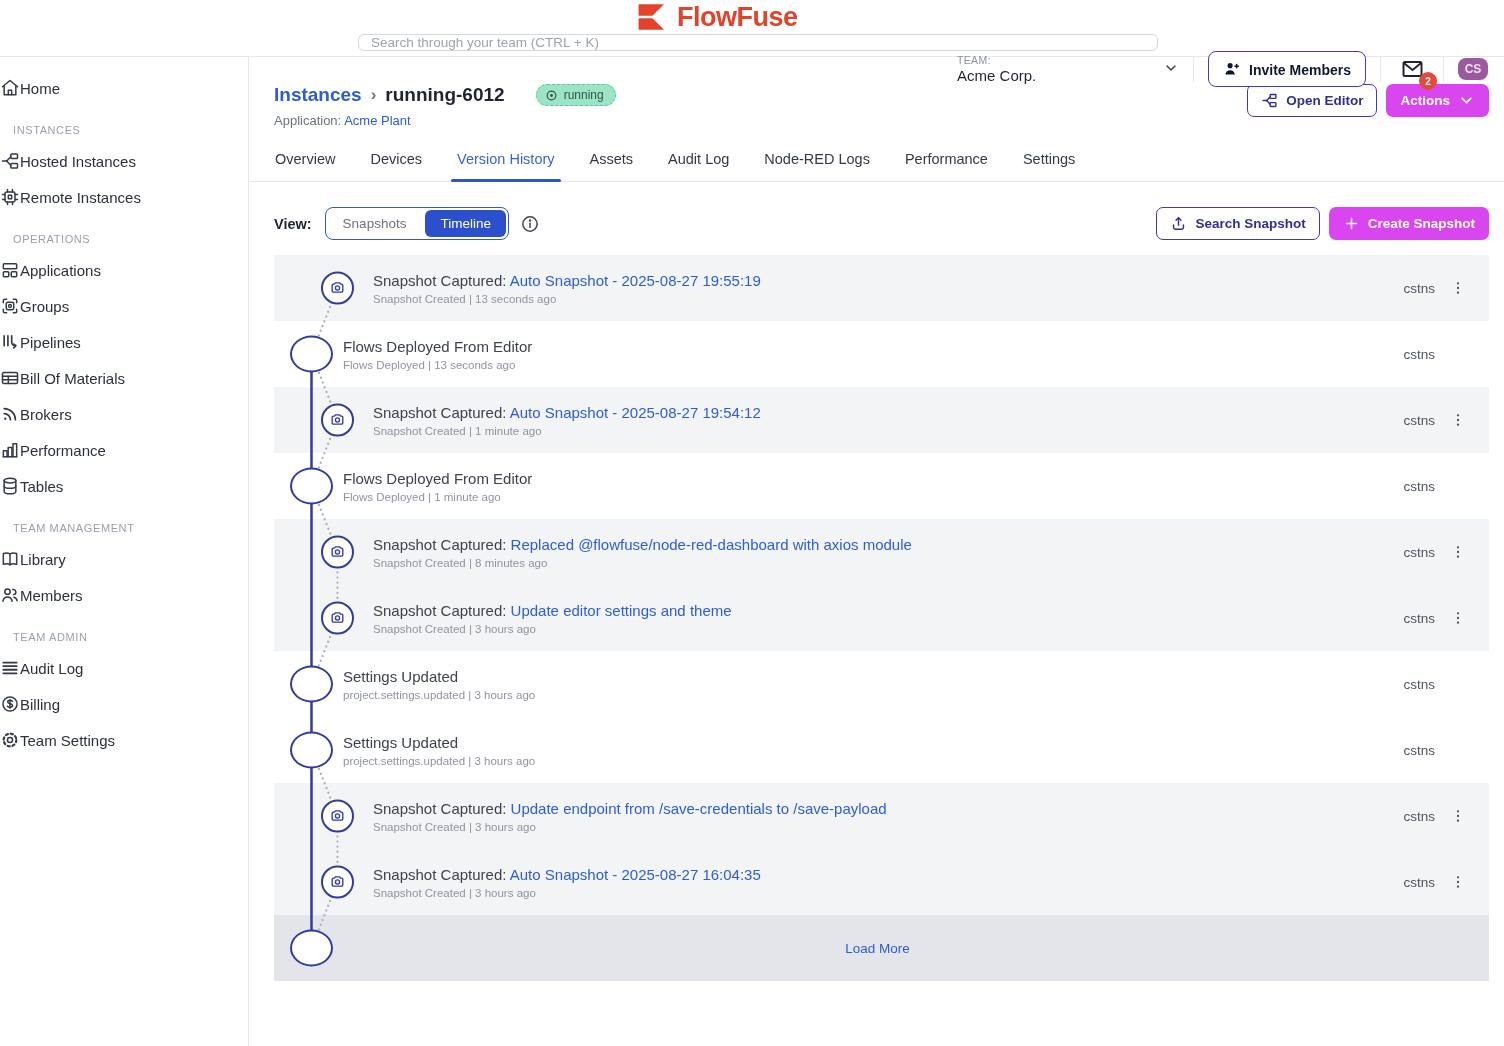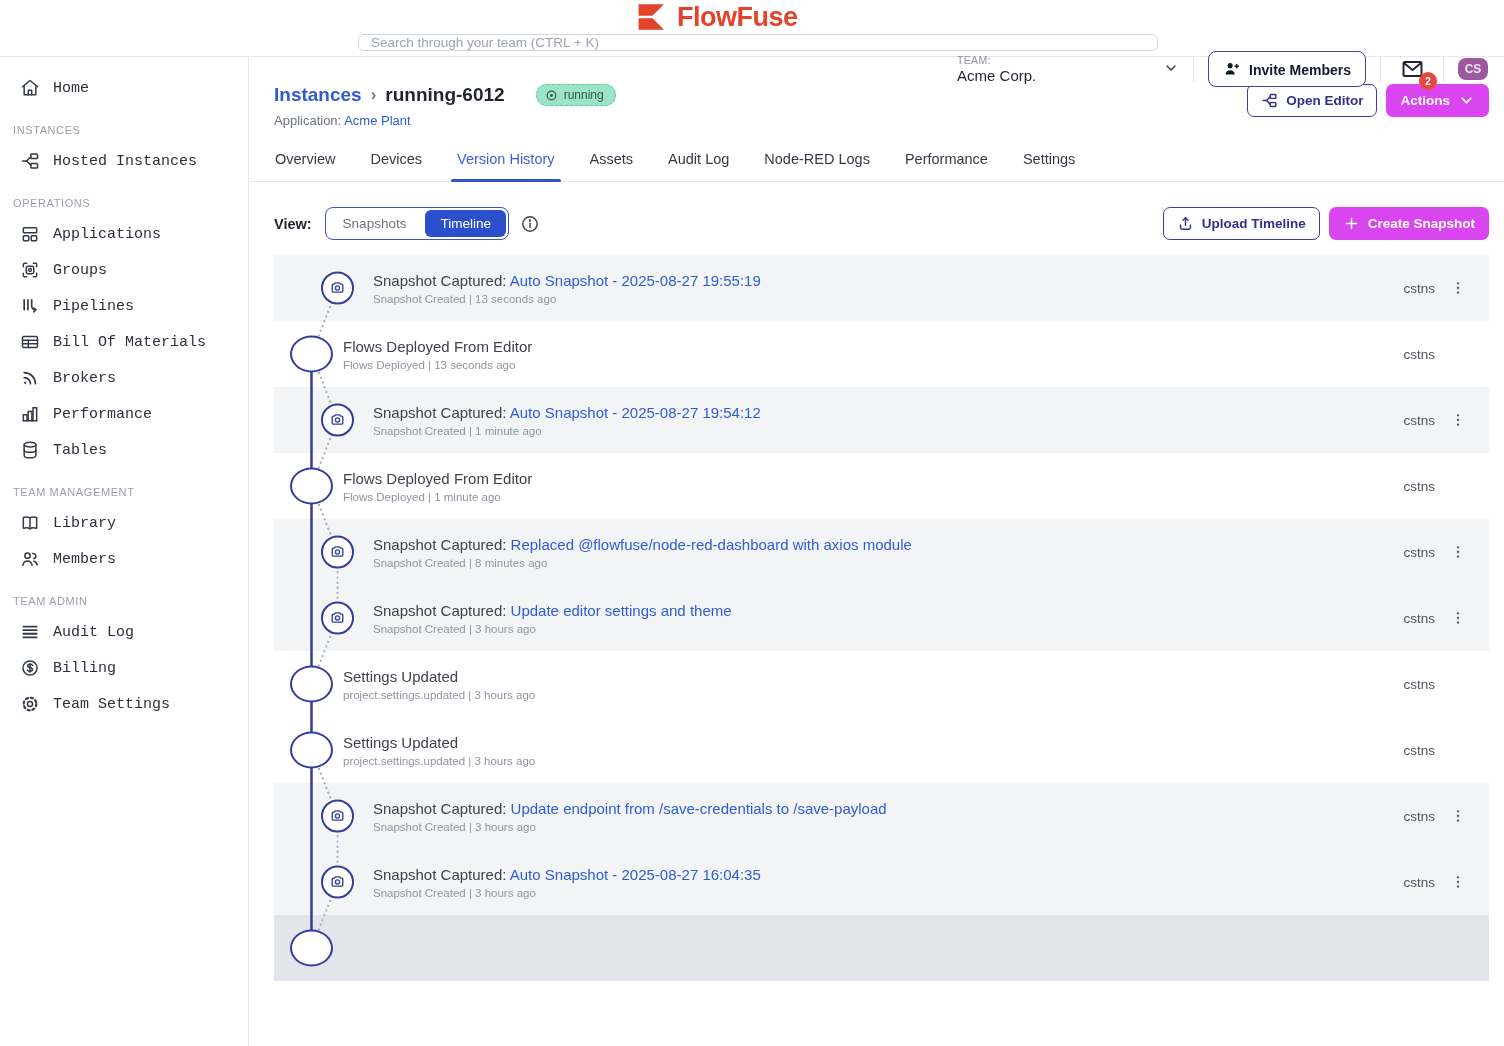--- a/index.html
+++ b/index.html
@@ -45,22 +45,22 @@
   .avatar{
     width:30px; height:22px; border-radius:8px; background:#9c5a9e; color:#efe3ef;
     display:flex; align-items:center; justify-content:center; font-size:12px; font-weight:700; cursor:pointer;
   }
   
   .sidebar{
     position:absolute; top:57px; left:0; bottom:0; width:249px;
     border-right:1px solid #e5e7eb; background:#fff; padding-top:13px; z-index:5;
   }
   .nav-item{
-    height:36px; display:flex; align-items:center; gap:13px; padding:0 20px;
-    font-size:15px; color:#2b303b; cursor:pointer;font-family:Liberation Mono, monospace;
+    height:36px; display:flex; align-items:center; padding:0 0;
+    font-size:15px; color:#2b303b; cursor:pointer;
   }
   .nav-item svg{ width:20px; height:20px; flex:none; color:#343a46; }
   .nav-header{
     padding:18px 13px 7px; font-size:11px; letter-spacing:0.6px; color:#9aa0ab;
   }
   
   .main{
     position:absolute; top:57px; left:250px; right:0; bottom:0; background:#fff;
     padding:27px 15px 0 24px; overflow:hidden;
   }
@@ -192,20 +192,28 @@
   <div class="nav-item">
     <svg viewBox="0 0 24 24" fill="none" stroke="currentColor" stroke-width="1.8" stroke-linecap="round" stroke-linejoin="round">
         <rect x="13" y="3.5" width="8" height="5.5" rx="1"></rect>
         <rect x="13" y="15" width="8" height="5.5" rx="1"></rect>
         <path d="M3 12h5"></path>
         <path d="m8 12 5-5.2"></path>
         <path d="m8 12 5 5.2"></path>
       </svg>
     <span>Hosted Instances</span>
   </div>
+  <div class="nav-item">
+    <svg viewBox="0 0 24 24" fill="none" stroke="currentColor" stroke-width="1.8" stroke-linecap="round" stroke-linejoin="round">
+        <rect x="6" y="6" width="12" height="12" rx="2"></rect>
+        <rect x="10" y="10" width="4" height="4"></rect>
+        <path d="M9 3v3M15 3v3M9 18v3M15 18v3M3 9h3M3 15h3M18 9h3M18 15h3"></path>
+      </svg>
+    <span>Remote Instances</span>
+  </div>
 
   <div class="nav-header">OPERATIONS</div>
   <div class="nav-item">
     <svg viewBox="0 0 24 24" fill="none" stroke="currentColor" stroke-width="1.8" stroke-linecap="round" stroke-linejoin="round">
         <rect x="4" y="4.5" width="16" height="6" rx="1"></rect>
         <rect x="4" y="14" width="6.5" height="6" rx="1"></rect>
         <rect x="13.5" y="14" width="6.5" height="6" rx="1"></rect>
       </svg>
     <span>Applications</span>
   </div>
@@ -366,21 +374,21 @@
         <path d="M12 11v5.2"></path>
         <circle cx="12" cy="7.8" r="0.6" fill="currentColor"></circle>
       </svg>
     <div class="controls-right">
       <button class="btn btn-outline">
         <svg viewBox="0 0 24 24" fill="none" stroke="currentColor" stroke-width="2" stroke-linecap="round" stroke-linejoin="round">
             <path d="M12 14.5V4"></path>
             <path d="M8.5 7.5 12 4l3.5 3.5"></path>
             <path d="M5 14v3.5A2.5 2.5 0 0 0 7.5 20h9a2.5 2.5 0 0 0 2.5-2.5V14"></path>
           </svg>
-        <span>Upload Timeline</span>
+        <span>Search Snapshot</span>
       </button>
       <button class="btn btn-solid">
         <svg viewBox="0 0 24 24" fill="none" stroke="currentColor" stroke-width="2.2" stroke-linecap="round">
             <path d="M12 5v14M5 12h14"></path>
           </svg>
         <span>Create Snapshot</span>
       </button>
     </div>
   </div>
 
@@ -607,20 +615,23 @@
     </div>
 
     <div class="tl-row more">
       <span class="tl-icon main">
           <svg viewBox="0 0 24 24" fill="currentColor">
             <circle cx="6" cy="12" r="1.6"></circle>
             <circle cx="12" cy="12" r="1.6"></circle>
             <circle cx="18" cy="12" r="1.6"></circle>
           </svg>
         </span>
+      <div class="tl-more-center">
+        <span class="load-more">Load More</span>
+      </div>
     </div>
 
   <svg class="tl-lines" width="1215" height="726">
         <line x1="37.5" y1="99" x2="37.5" y2="693" stroke="#333c9c" stroke-width="2.5"></line>
         <line x1="63.5" y1="33" x2="37.5" y2="99" stroke="#a7adba" stroke-width="2.2" stroke-linecap="round" stroke-dasharray="0.1 5"></line>
         <line x1="37.5" y1="99" x2="63.5" y2="165" stroke="#a7adba" stroke-width="2.2" stroke-linecap="round" stroke-dasharray="0.1 5"></line>
         <line x1="63.5" y1="165" x2="37.5" y2="231" stroke="#a7adba" stroke-width="2.2" stroke-linecap="round" stroke-dasharray="0.1 5"></line>
         <line x1="37.5" y1="231" x2="63.5" y2="297" stroke="#a7adba" stroke-width="2.2" stroke-linecap="round" stroke-dasharray="0.1 5"></line>
         <line x1="63.5" y1="297" x2="63.5" y2="363" stroke="#a7adba" stroke-width="2.2" stroke-linecap="round" stroke-dasharray="0.1 5"></line>
         <line x1="63.5" y1="363" x2="37.5" y2="429" stroke="#a7adba" stroke-width="2.2" stroke-linecap="round" stroke-dasharray="0.1 5"></line>

